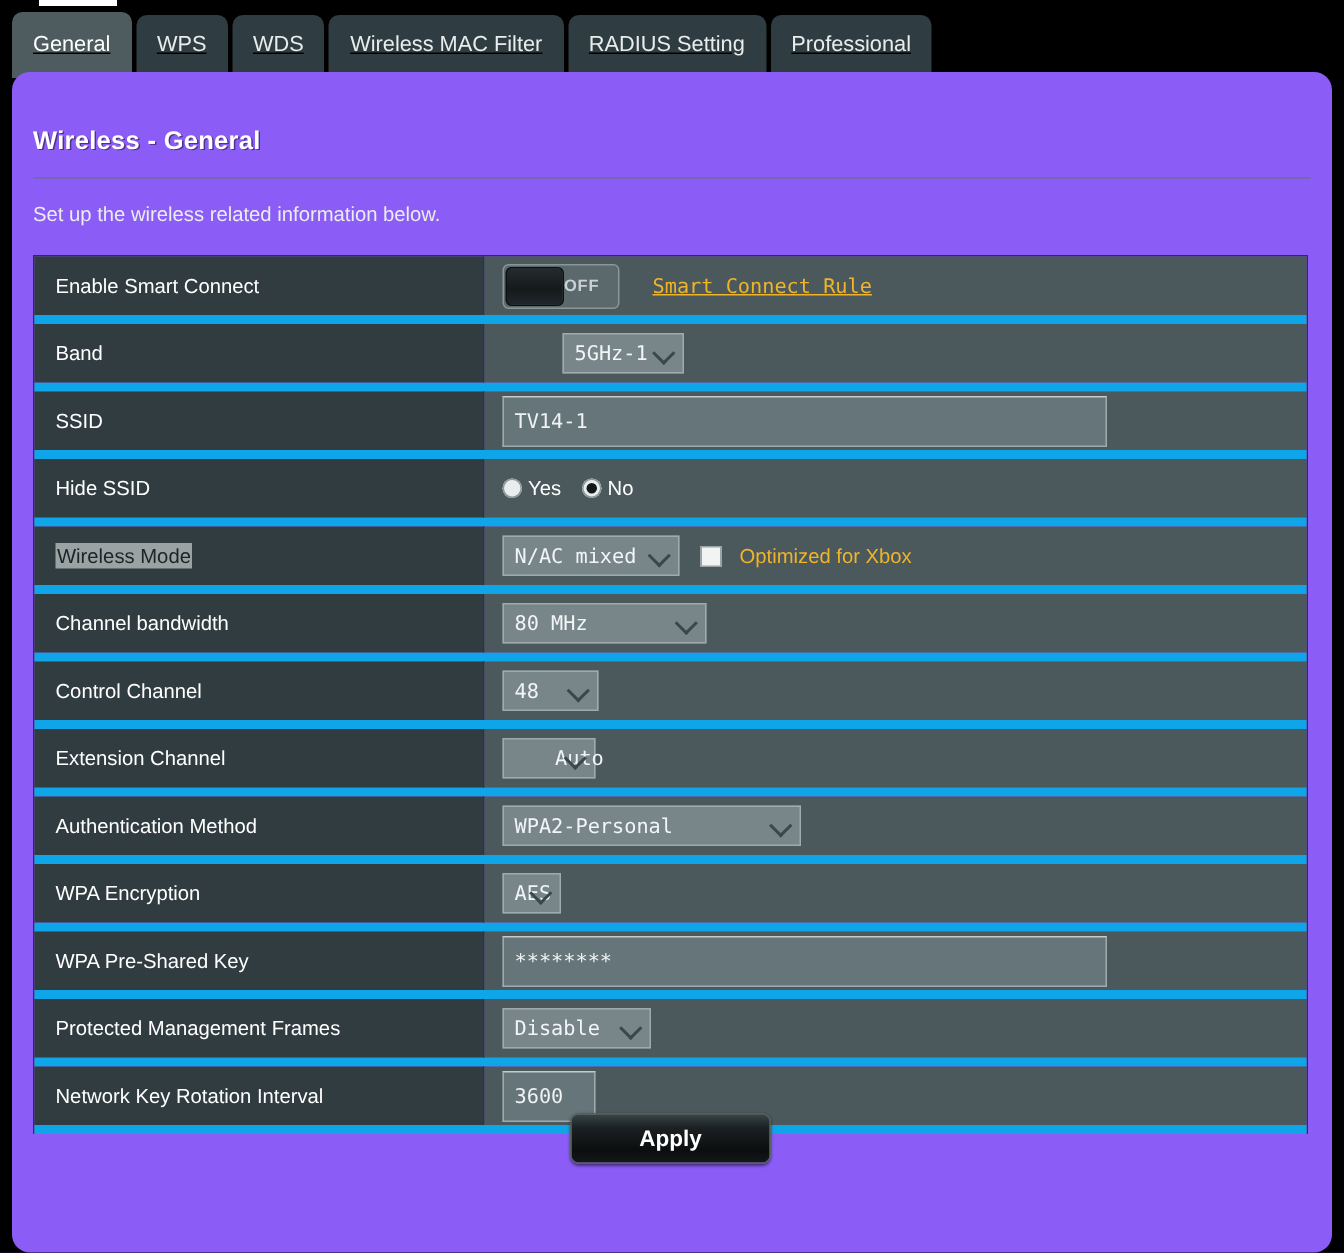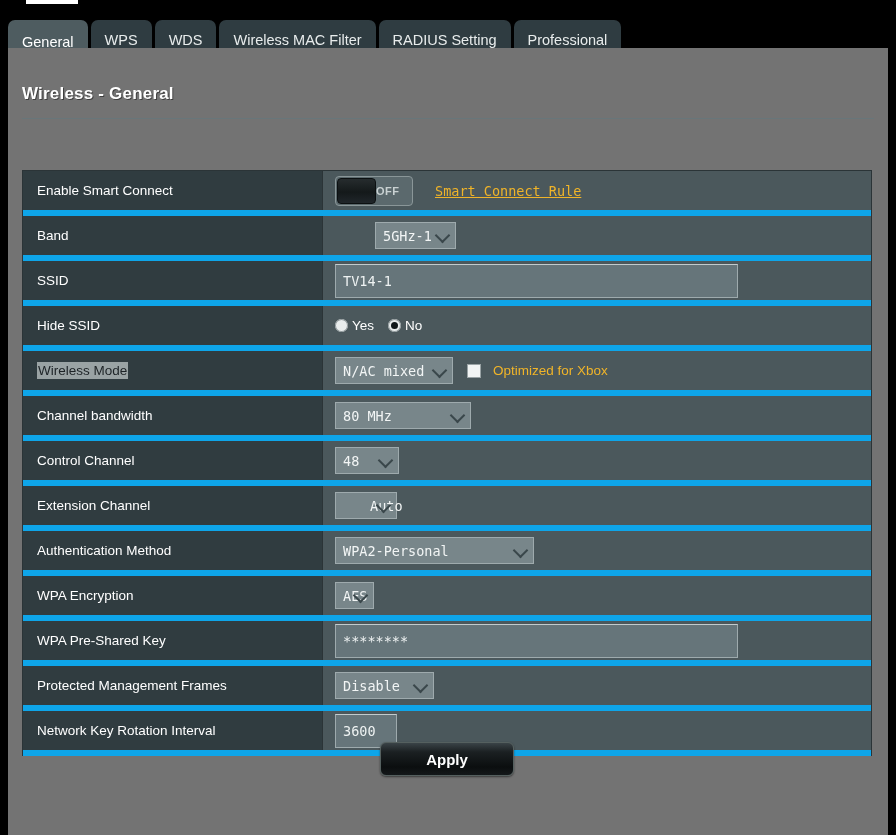--- a/index.html
+++ b/index.html
@@ -38,24 +38,25 @@
     position: absolute;
     left: 0;
     top: 4px;
     width: 896px;
     height: 48px;
     background: #000000;
   }
   .tabs {
     position: absolute;
     left: 8px;
-    top: 16px;
-    display: flex;
-    align-items: flex-start;
+    top: 4px;
+    display: flex;
+    align-items: center;
     height: 44px;
+    text-decoration: underline;
   }
   .tab {
     height: 40px;
     line-height: 40px;
     padding: 0 14px;
     margin-right: 3px;
     border-radius: 7px 7px 0 0;
     background: #2f3c41;
     color: #e8ecec;
     font-size: 14.5px;
@@ -70,22 +71,23 @@
     line-height: 44px;
   }
 
   
   .panel {
     position: absolute;
     left: 8px;
     top: 48px;
     width: 880px;
     height: 787px;
-    background: #737373;
-    box-sizing: border-box;
+    background: #8b5cf6;
+    box-sizing: border-box;
+    border-radius: 12px;
   }
 
   .page-title {
     position: absolute;
     left: 14px;
     top: 36px;
     font-size: 17px;
     font-weight: bold;
     color: #ffffff;
     letter-spacing: 0.2px;
@@ -335,20 +337,21 @@
       <div class="tab">
         <span>Professional</span>
       </div>
     </div>
   </div>
 
   <div class="panel">
 
     <div class="page-title">Wireless - General</div>
     <div class="title-rule"></div>
+    <div class="page-subtitle">Set up the wireless related information below.</div>
 
     <div class="table">
 
       <div class="row">
         <div class="cell-label">
           <span>Enable Smart Connect</span>
         </div>
         <div class="cell-value">
           <div class="toggle">
             <div class="knob"></div>

